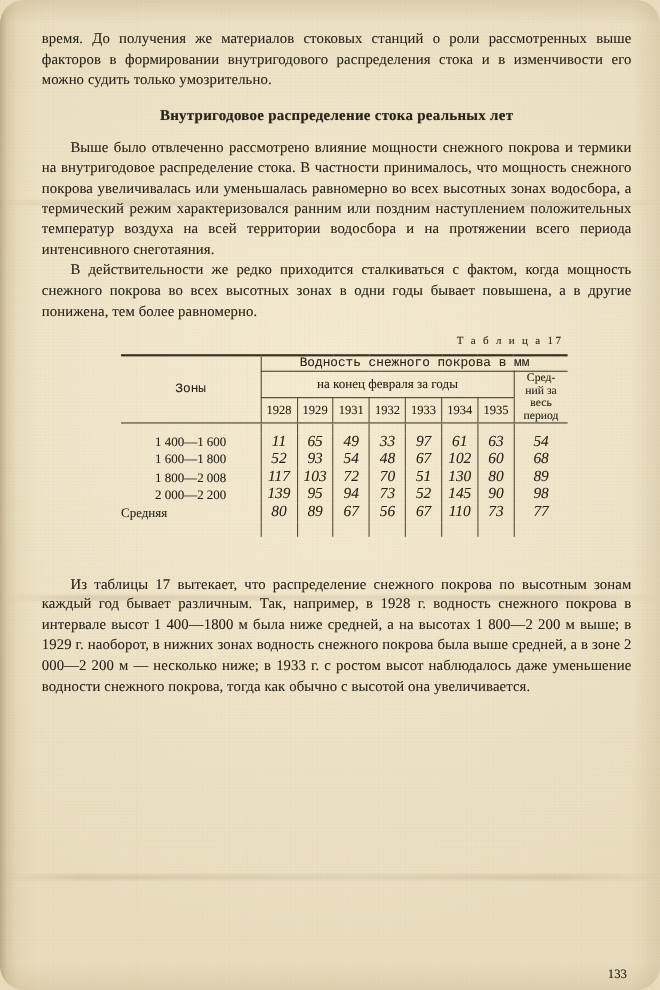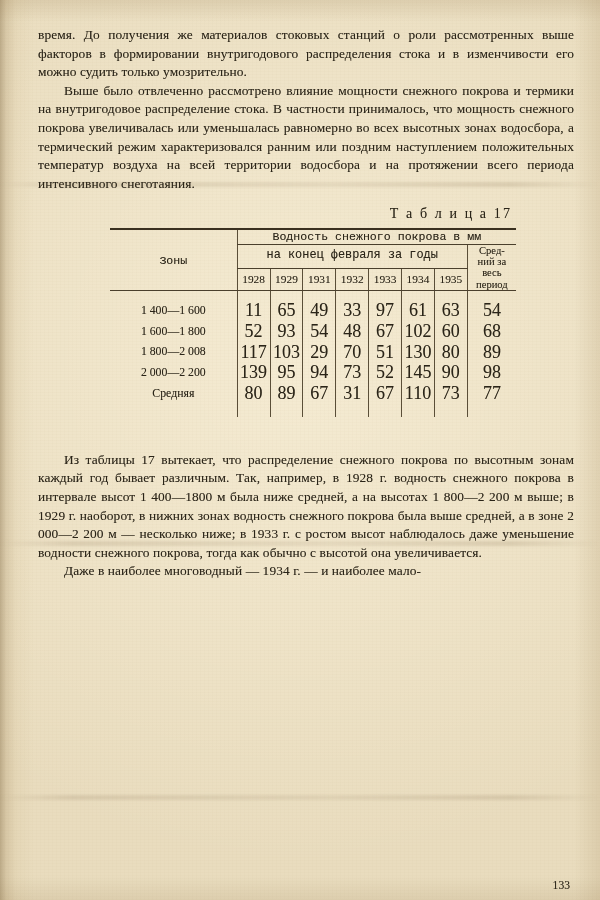--- a/index.html
+++ b/index.html
@@ -34,20 +34,21 @@
         rgba(255, 250, 235, 0.00) 22px),
       linear-gradient(0deg,
         rgba(140, 112, 65, 0.13) 0px,
         rgba(255, 250, 235, 0.00) 24px),
       radial-gradient(120% 80% at 50% 40%,
         rgba(255, 248, 228, 0.55) 0%,
         rgba(233, 220, 190, 0.0) 70%),
       #e9dcbe;
     box-sizing: border-box;
     padding: 26px 26px 16px 38px;
+    border-radius: 22px;
   }
   .grain {
     position: absolute;
     inset: 0;
     pointer-events: none;
     opacity: 0.5;
     background:
       repeating-linear-gradient(0deg, rgba(160,135,90,0.05) 0px, rgba(160,135,90,0.05) 1px, rgba(255,255,255,0) 1px, rgba(255,255,255,0) 3px),
       repeating-linear-gradient(90deg, rgba(160,135,90,0.04) 0px, rgba(160,135,90,0.04) 1px, rgba(255,255,255,0) 1px, rgba(255,255,255,0) 4px);
   }
@@ -91,21 +92,21 @@
     text-align: center;
     letter-spacing: 0.25px;
     text-shadow: 0 0 0.7px rgba(42,36,24,0.45);
   }
 
   .gap-before-table { margin-top: 13px; }
 
   
   .table-caption {
     text-align: right;
-    font-size: 14px;
+    font-size: 10px;
     margin: 0 62px 6px 0;
     letter-spacing: 2.1px;
     text-shadow: 0 0 0.5px rgba(42,36,24,0.3);
   }
   .tbl-wrap {
     margin: 0 58px 0 72px;
     position: relative;
   }
   table.data {
     border-collapse: collapse;
@@ -122,46 +123,46 @@
   }
   .rule-top {
     border-top: 2.2px solid #3a3020;
     font-family: Liberation Mono, monospace;
   }
   .rule-thin-b { border-bottom: 1px solid #4a3f2c; }
   .vline-l { border-left: 1px solid #5a4e38; }
   th.sub-head {
     font-size: 11.9px;
     padding: 3px 0 2px 0;
-    font-family: Liberation Mono, monospace;
   }
   th.year-head {
     font-size: 11.4px;
     padding: 4px 1px 3px 1px;
     width: 8.1%;
   }
   th.avg-head {
     width: 12%;
     font-size: 10.6px;
     line-height: 11.4px;
     padding: 1px 2px;
   }
   td.zone-cell {
     text-align: left;
     padding: 1.5px 0 1.5px 6px;
     font-size: 11.8px;
     white-space: nowrap;
   }
   td.zone-cell.center {
-    text-align: center;
+    text-align: left;
     padding-left: 0;
   }
   td.num {
-    font-size: 18px;
+    font-size: 14px;
     padding: 1.5px 1px;
+    font-style: italic;
   }
   tr.spacer-row td { height: 9px; }
   tr.tail-row td { height: 13px; }
 
   .page-number {
     position: absolute;
     right: 30px;
     bottom: 8px;
     font-size: 11.6px;
     z-index: 3;
@@ -175,22 +176,24 @@
 <div class="page">
   <div class="grain"></div>
   <div class="smudge smudge-band" style="top:182px;"></div>
   <div class="smudge smudge-band" style="top:541px;"></div>
   <div class="smudge smudge-band" style="top:795px;"></div>
 
   <div class="content">
 
     <p class="para noindent">время. До получения же материалов стоковых станций о роли рассмотренных выше факторов в формировании внутригодового распределения стока и в изменчивости его можно судить только умозрительно.</p>
 
+    <h2 class="section-heading">Внутригодовое распределение стока реальных лет</h2>
 
     <p class="para">Выше было отвлеченно рассмотрено влияние мощности снежного покрова и термики на внутригодовое распределение стока. В частности принималось, что мощность снежного покрова увеличивалась или уменьшалась равномерно во всех высотных зонах водосбора, а термический режим характеризовался ранним или поздним наступлением положительных температур воздуха на всей территории водосбора и на протяжении всего периода интенсивного снеготаяния.</p>
+    <p class="para">В действительности же редко приходится сталкиваться с фактом, когда мощность снежного покрова во всех высотных зонах в одни годы бывает повышена, а в другие понижена, тем более равномерно.</p>
 
     <div class="gap-before-table">
       <div class="table-caption">Т а б л и ц а  17</div>
 
       <div class="tbl-wrap">
         <table class="data">
           <thead>
             <tr>
               <th class="rule-top" rowspan="3">Зоны</th>
               <th class="rule-top rule-thin-b vline-l" colspan="8">Водность снежного покрова в мм</th>
@@ -257,21 +260,21 @@
               <td class="num vline-l">48</td>
               <td class="num vline-l">67</td>
               <td class="num vline-l">102</td>
               <td class="num vline-l">60</td>
               <td class="num vline-l">68</td>
             </tr>
             <tr>
               <td class="zone-cell">1 800—2 008</td>
               <td class="num vline-l">117</td>
               <td class="num vline-l">103</td>
-              <td class="num vline-l">29</td>
+              <td class="num vline-l">72</td>
               <td class="num vline-l">70</td>
               <td class="num vline-l">51</td>
               <td class="num vline-l">130</td>
               <td class="num vline-l">80</td>
               <td class="num vline-l">89</td>
             </tr>
             <tr>
               <td class="zone-cell">2 000—2 200</td>
               <td class="num vline-l">139</td>
               <td class="num vline-l">95</td>
@@ -280,21 +283,21 @@
               <td class="num vline-l">52</td>
               <td class="num vline-l">145</td>
               <td class="num vline-l">90</td>
               <td class="num vline-l">98</td>
             </tr>
             <tr>
               <td class="zone-cell center">Средняя</td>
               <td class="num vline-l">80</td>
               <td class="num vline-l">89</td>
               <td class="num vline-l">67</td>
-              <td class="num vline-l">31</td>
+              <td class="num vline-l">56</td>
               <td class="num vline-l">67</td>
               <td class="num vline-l">110</td>
               <td class="num vline-l">73</td>
               <td class="num vline-l">77</td>
             </tr>
 
             <tr class="tail-row">
               <td></td>
               <td class="vline-l"></td>
               <td class="vline-l"></td>
@@ -304,18 +307,17 @@
               <td class="vline-l"></td>
               <td class="vline-l"></td>
               <td class="vline-l"></td>
             </tr>
           </tbody>
         </table>
       </div>
     </div>
 
     <p class="para" style="margin-top:34px;">Из таблицы 17 вытекает, что распределение снежного покрова по высотным зонам каждый год бывает различным. Так, например, в 1928 г. водность снежного покрова в интервале высот 1 400—1800 м была ниже средней, а на высотах 1 800—2 200 м выше; в 1929 г. наоборот, в нижних зонах водность снежного покрова была выше средней, а в зоне 2 000—2 200 м — несколько ниже; в 1933 г. с ростом высот наблюдалось даже уменьшение водности снежного покрова, тогда как обычно с высотой она увеличивается.</p>
-    <p class="para">Даже в наиболее многоводный — 1934 г. — и наиболее мало-</p>
 
   </div>
 
   <div class="page-number">133</div>
 </div>
 
 </body></html>

